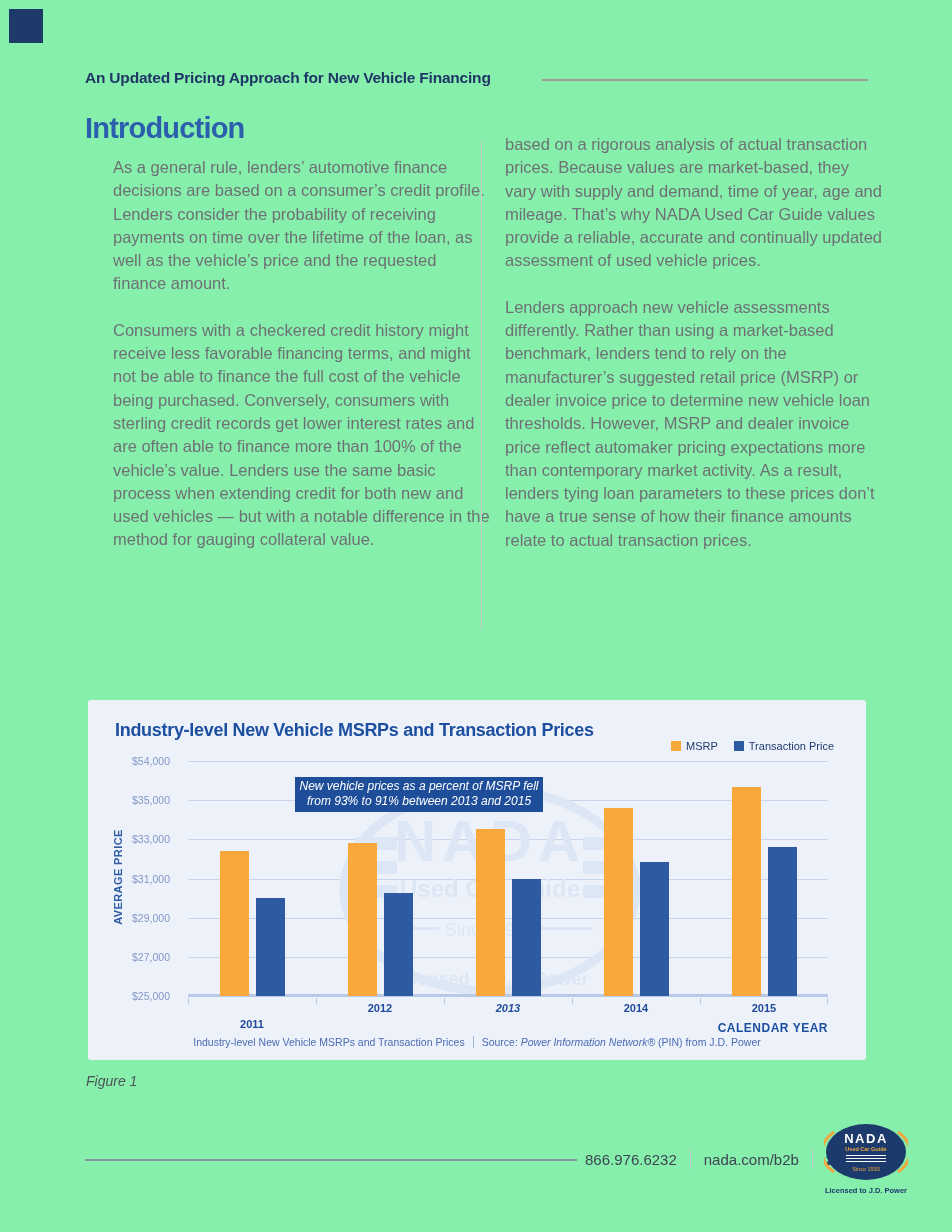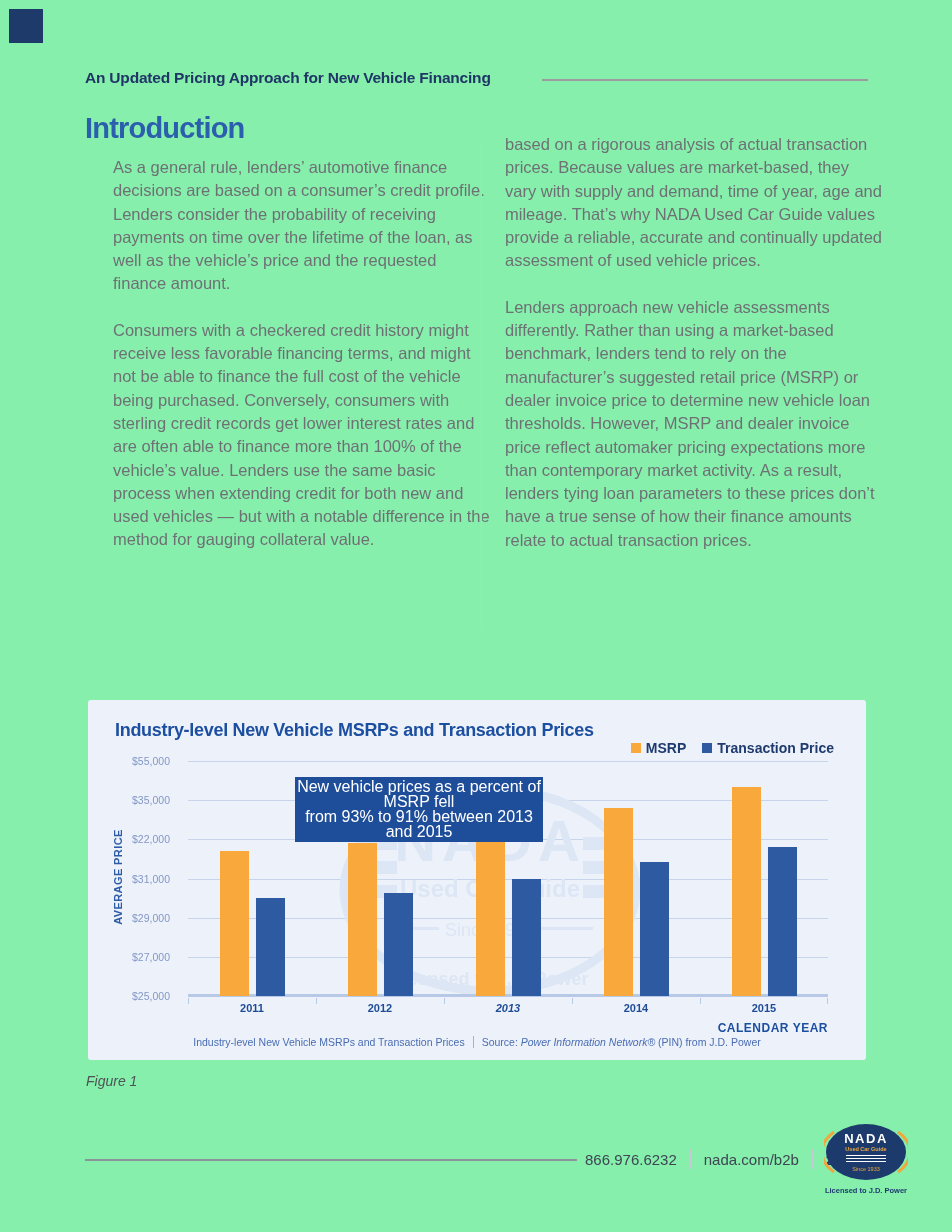--- a/index.html
+++ b/index.html
@@ -22,38 +22,38 @@
   .col-divider{position:absolute;left:481px;top:142px;width:1px;height:488px;background:#CBCBCB;}
 
   
   .chart-panel{position:absolute;left:88px;top:700px;width:778px;height:360px;
                background:#EDF2FA;border-radius:3px;}
   .chart-title{position:absolute;left:27px;top:20px;margin:0;font-size:18px;font-weight:bold;
                color:#1D4FA0;letter-spacing:-0.3px;}
   .legend{position:absolute;top:40px;right:32px;display:flex;gap:16px;align-items:center;}
   .legend-item{display:flex;align-items:center;gap:5px;}
   .legend-swatch{width:10px;height:10px;display:inline-block;}
-  .legend-label{font-size:14px;font-weight:bold;color:#1F3A6E;}
+  .legend-label{font-size:11px;font-weight:normal;color:#1F3A6E;}
 
   .ylabel{position:absolute;left:-88px;top:171px;width:235px;text-align:center;
           font-size:11px;font-weight:bold;color:#2D5BA6;letter-spacing:0.4px;
           transform:rotate(-90deg);}
   .yticks{position:absolute;left:0;top:61px;width:92px;height:235px;}
   .ytick{position:absolute;right:10px;font-size:10.5px;color:#8397C7;}
 
   .plot{position:absolute;left:100px;top:61px;width:640px;height:235px;}
   .gridline{position:absolute;left:0;width:100%;height:1px;background:#C7D5EC;z-index:0;}
   .axisline{position:absolute;left:0;bottom:-1px;width:100%;height:3px;background:#B7C9E6;z-index:2;}
   .axis-tick{position:absolute;top:237px;width:1px;height:6px;background:#B7C9E6;}
   .bar-group{position:absolute;bottom:0;height:100%;display:flex;align-items:flex-end;
              justify-content:center;gap:7px;z-index:2;}
   .bar{width:29px;}
   .watermark{position:absolute;left:137px;top:24px;z-index:1;}
   .annotation{position:absolute;left:107px;top:16px;width:248px;background:#1E4E9A;color:#ffffff;
-              font-size:16px;line-height:15px;text-align:center;padding:2px 0 3px 0;z-index:3;}
+              font-size:12px;line-height:15px;text-align:center;padding:2px 0 3px 0;z-index:3;font-style:italic;}
 
   .xticks{position:absolute;left:100px;top:302px;width:640px;height:14px;}
   .xtick{position:absolute;top:0;width:128px;text-align:center;font-size:11px;
          font-weight:bold;color:#1E4B96;}
   .xlabel{position:absolute;left:100px;top:321px;width:640px;text-align:right;
           font-size:12px;font-weight:bold;color:#1D4FA0;letter-spacing:0.5px;}
   .chart-caption{position:absolute;left:0;right:0;top:336px;display:flex;justify-content:center;
                  align-items:center;gap:8px;font-size:10.5px;color:#4A6CB3;}
   .cap-sep{width:1px;height:12px;background:#9FB3D9;display:inline-block;}
 
@@ -104,23 +104,23 @@
         <span class="legend-label">Transaction Price</span>
       </div>
     </div>
 
     <div class="ylabel">AVERAGE PRICE</div>
     <div class="yticks" id="yticks">
         <div class="ytick" style="top: 229px;">$25,000</div>
         <div class="ytick" style="top: 189.833px;">$27,000</div>
         <div class="ytick" style="top: 150.667px;">$29,000</div>
         <div class="ytick" style="top: 111.5px;">$31,000</div>
-        <div class="ytick" style="top: 72.3333px;">$22,000</div>
+        <div class="ytick" style="top: 72.3333px;">$33,000</div>
         <div class="ytick" style="top: 33.1667px;">$35,000</div>
-        <div class="ytick" style="top: -6px;">$55,000</div>
+        <div class="ytick" style="top: -6px;">$54,000</div>
       </div>
 
     <div class="plot" id="plot">
       <svg class="watermark" width="330" height="220" viewBox="0 0 330 220">
         <g fill="#DCE6F4">
           <ellipse cx="165" cy="105" rx="146" ry="101" fill="none" stroke="#DCE6F4" stroke-width="9"></ellipse>
           <rect x="30" y="52" width="42" height="13"></rect>
             <rect x="30" y="76" width="42" height="13"></rect>
             <rect x="30" y="100" width="42" height="13"></rect>
           <rect x="258" y="52" width="42" height="13"></rect>
@@ -167,21 +167,21 @@
         </div>
         <div class="axis-tick" style="left: 512px;"></div>
         <div class="bar-group" style="left: 512px; width: 128px;">
           <div class="bar" style="height: 208.562px; background: rgb(249, 169, 59);"></div>
           <div class="bar" style="height: 148.833px; background: rgb(45, 90, 160);"></div>
         </div>
         <div class="axis-tick" style="left: 639px;"></div>
       </div>
 
     <div class="xticks" id="xticks">
-        <div class="xtick" style="left: 0px;">2011</div>
+        <div class="xtick" style="left: 0px; margin-top: 16px;">2011</div>
         <div class="xtick" style="left: 128px;">2012</div>
         <div class="xtick" style="left: 256px; font-style: italic;">2013</div>
         <div class="xtick" style="left: 384px;">2014</div>
         <div class="xtick" style="left: 512px;">2015</div>
       </div>
     <div class="xlabel">CALENDAR YEAR</div>
 
     <div class="chart-caption">
       <span>Industry-level New Vehicle MSRPs and Transaction Prices</span>
       <span class="cap-sep"></span>

